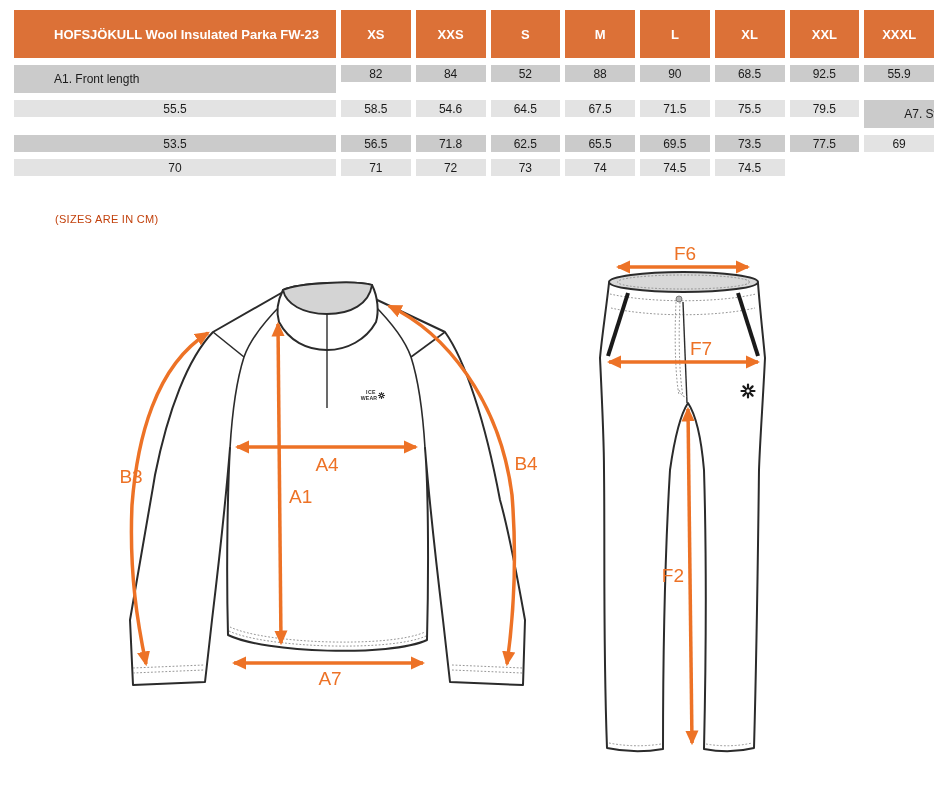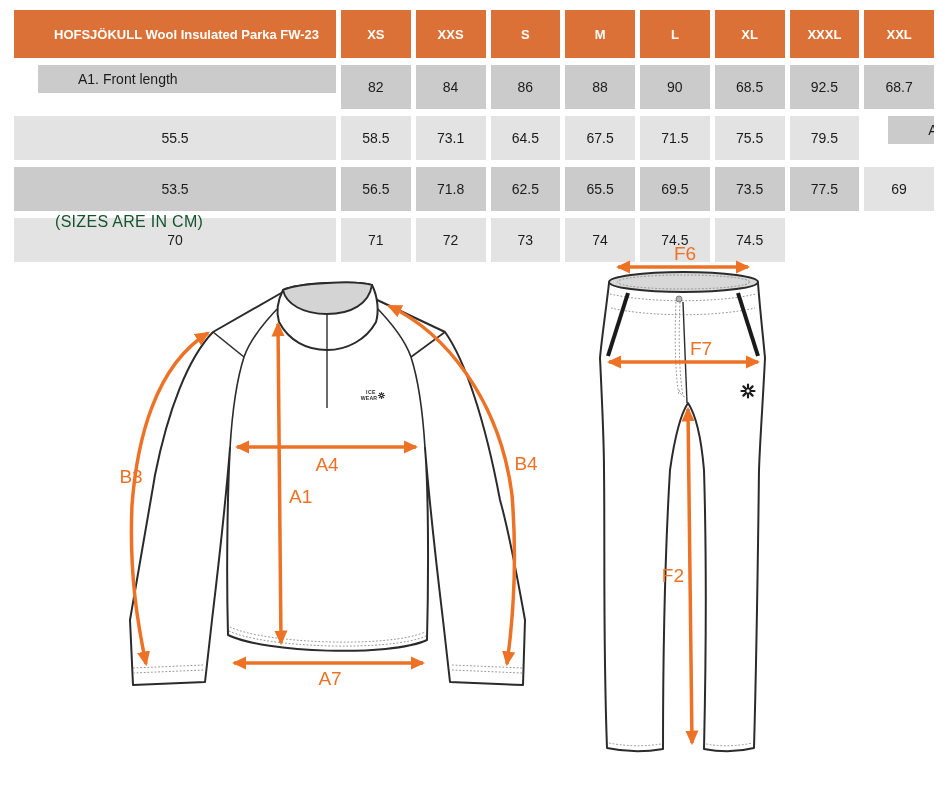--- a/index.html
+++ b/index.html
@@ -14,65 +14,65 @@
     column-gap:5px;row-gap:7px;
   }
   .hcell{
     background:#DC7137;color:#ffffff;font-weight:bold;font-size:13px;
     height:48px;display:flex;align-items:center;justify-content:center;
   }
   .hcell.title{
     justify-content:flex-start;padding-left:40px;white-space:nowrap;overflow:hidden;
   }
   .lcell{
-    font-size:14px;color:#1b1b1b;height:28px;display:flex;align-items:center;
-    padding-left:40px;white-space:nowrap;overflow:hidden;margin-left:24px;
+    font-size:12px;color:#1b1b1b;height:28px;display:flex;align-items:center;
+    padding-left:40px;white-space:nowrap;overflow:hidden;
   }
   .vcell{
-    font-size:14px;color:#1b1b1b;height:44px;display:flex;align-items:center;justify-content:center;
+    font-size:12px;color:#1b1b1b;height:17px;display:flex;align-items:center;justify-content:center;
   }
   .dark{background:#CBCBCB;}
   .light{background:#E3E3E3;}
   
   #cm-note{
-    position:absolute;left:55px;top:213px;font-size:16px;letter-spacing:.3px;
-    color:#14532d;
+    position:absolute;left:55px;top:213px;font-size:11px;letter-spacing:.3px;
+    color:#c2410c;
   }
   
   .diagram{position:absolute;}
   #sweater-svg{left:100px;top:240px;}
   #pants-svg{left:580px;top:240px;}
   text.mlabel{fill:#ED7226;font-family:"Liberation Sans",sans-serif;font-size:19px;}
   text.brand{fill:#2b2b2b;font-family:"Liberation Sans",sans-serif;font-weight:bold;}
 </style>
 </head>
 <body>
 
 <div id="size-table">
     <div class="hcell title">HOFSJÖKULL Wool Insulated Parka FW-23</div>
     <div class="hcell">XS</div>
     <div class="hcell">XXS</div>
     <div class="hcell">S</div>
     <div class="hcell">M</div>
     <div class="hcell">L</div>
     <div class="hcell">XL</div>
+    <div class="hcell">XXL</div>
     <div class="hcell">XXXL</div>
-    <div class="hcell">XXL</div>
     <div class="lcell dark">A1. Front length</div>
     <div class="vcell dark">82</div>
     <div class="vcell dark">84</div>
-    <div class="vcell dark">86</div>
+    <div class="vcell dark">52</div>
     <div class="vcell dark">88</div>
     <div class="vcell dark">90</div>
     <div class="vcell dark">68.5</div>
     <div class="vcell dark">92.5</div>
-    <div class="vcell dark">68.7</div>
+    <div class="vcell dark">55.9</div>
     <div class="vcell light">55.5</div>
     <div class="vcell light">58.5</div>
-    <div class="vcell light">73.1</div>
+    <div class="vcell light">54.6</div>
     <div class="vcell light">64.5</div>
     <div class="vcell light">67.5</div>
     <div class="vcell light">71.5</div>
     <div class="vcell light">75.5</div>
     <div class="vcell light">79.5</div>
     <div class="lcell dark">A7. Sweep</div>
     <div class="vcell dark">53.5</div>
     <div class="vcell dark">56.5</div>
     <div class="vcell dark">71.8</div>
     <div class="vcell dark">62.5</div>

